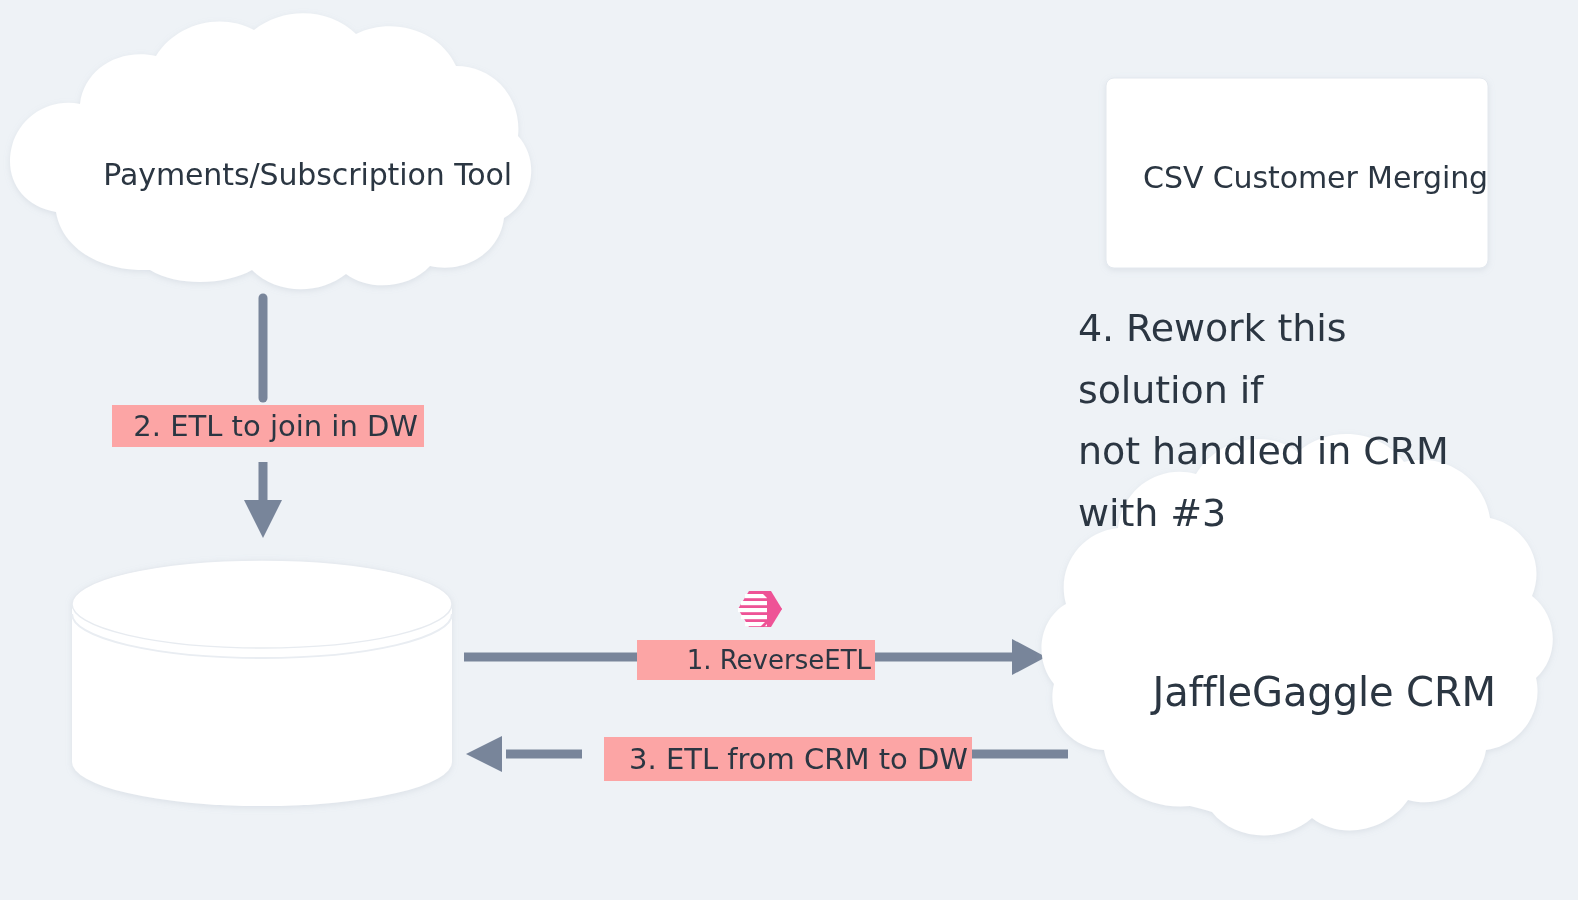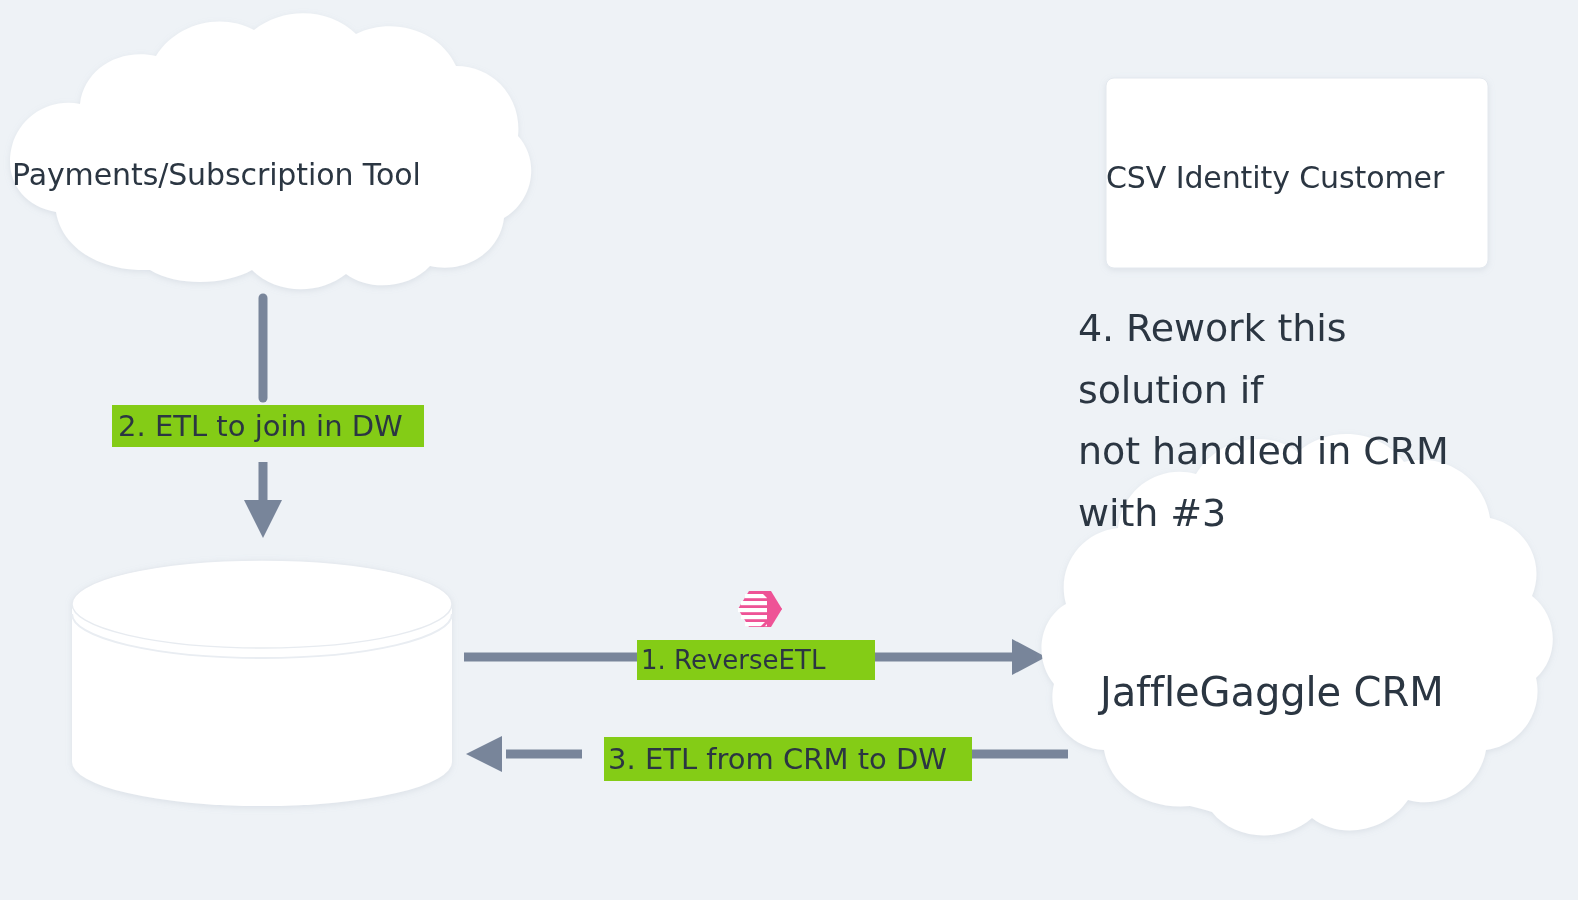--- a/index.html
+++ b/index.html
@@ -15,32 +15,32 @@
     overflow: hidden;
   }
   #canvas {
     position: relative;
     width: 1578px;
     height: 900px;
   }
   .node-label {
     position: absolute;
     color: #2b3642;
-    text-align: left;
+    text-align: right;
     line-height: 1.32;
     letter-spacing: -0.1px;
     white-space: pre-line;
     pointer-events: none;
   }
   .edge-label {
     position: absolute;
     color: #2b3642;
-    text-align: left;
+    text-align: right;
     line-height: 1.32;
-    background: #84cc16;
+    background: #fca5a5;
     white-space: pre-line;
   }
   .shape-svg {
     position: absolute;
     left: 0;
     top: 0;
     width: 1578px;
     height: 900px;
   }
   
@@ -197,21 +197,21 @@
     <rect x="8" y="6" width="22" height="4.2" fill="#ffffff"></rect>
     <rect x="4" y="13" width="26" height="4.2" fill="#ffffff"></rect>
     <rect x="1" y="20" width="29" height="4.2" fill="#ffffff"></rect>
     <rect x="4" y="27" width="26" height="4.2" fill="#ffffff"></rect>
     <rect x="8" y="34" width="22" height="4.2" fill="#ffffff"></rect>
     <path fill="#ee5396" d="M 27 3 L 45 21 L 27 39 L 23 39 L 41 21 L 23 3 Z"></path>
   </svg>
 
   <div class="node-label" id="cloud-payments-label">Payments/Subscription Tool</div>
 
-  <div class="node-label" id="box-csv-label">CSV Identity Customer</div>
+  <div class="node-label" id="box-csv-label">CSV Customer Merging</div>
 
   <div class="node-label" id="note-rework">4. Rework this solution if
 not handled in CRM with #3</div>
 
 
   <div class="node-label" id="cloud-jaffle-label">JaffleGaggle CRM</div>
 
   <div class="edge-label" id="label-etl-join">2. ETL to join in DW</div>
 
   <div class="edge-label" id="label-reverse-etl">1. ReverseETL</div>

